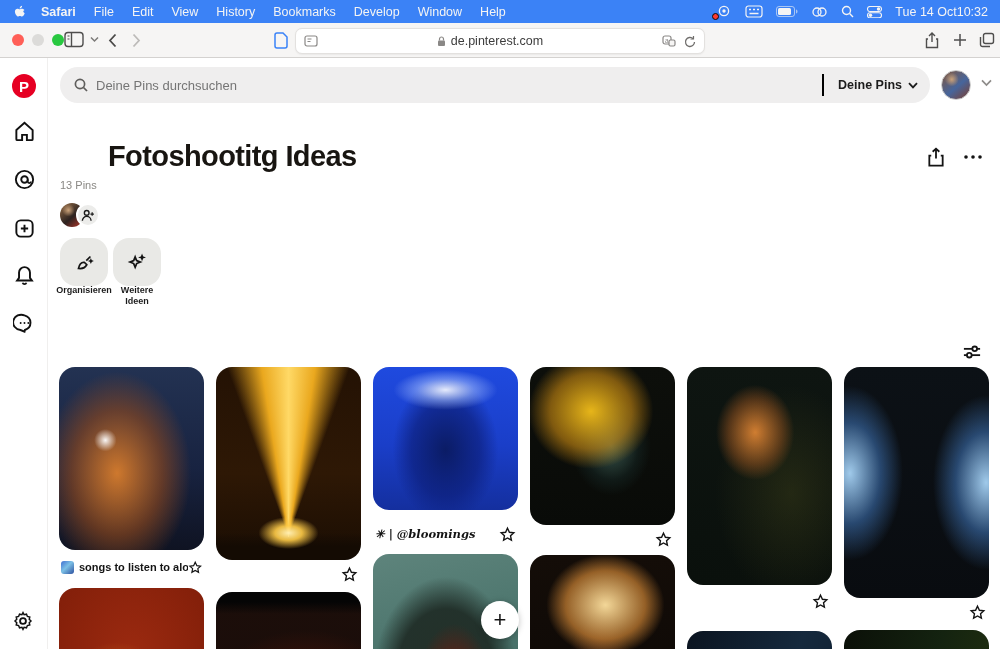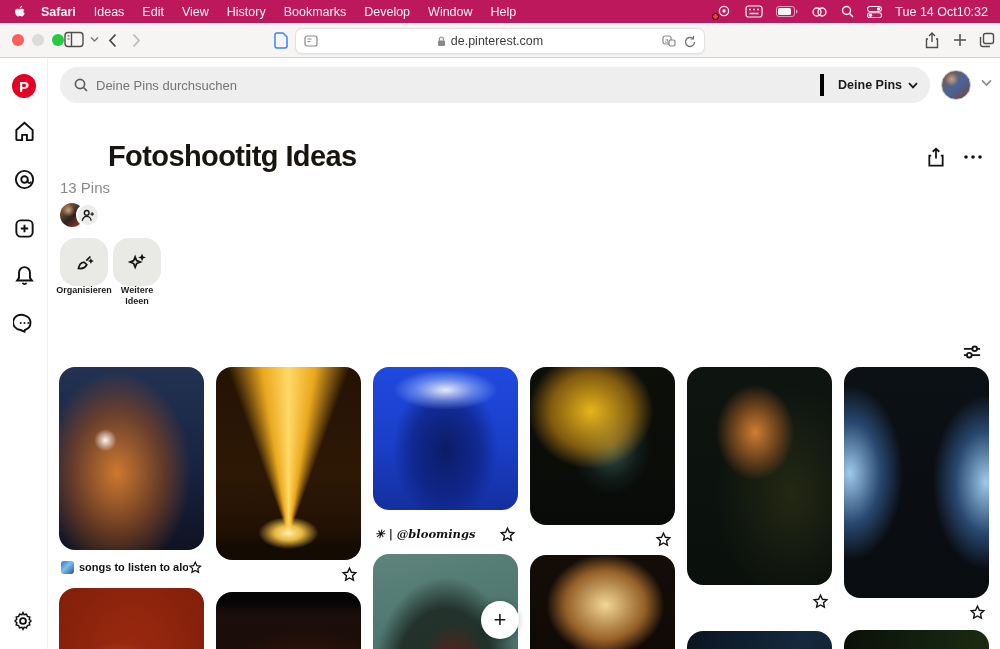--- a/index.html
+++ b/index.html
@@ -1,20 +1,20 @@
 <!DOCTYPE html>
 <html><head>
 <meta charset="utf-8">
 <style>
   * { margin:0; padding:0; box-sizing:border-box; }
   html,body { width:1000px; height:649px; overflow:hidden; background:#fff;
     font-family:"Liberation Sans","DejaVu Sans",sans-serif; }
 
   
-  .menubar { position:absolute; left:0; top:0; width:1000px; height:23px; background:#be185d;
+  .menubar { position:absolute; left:0; top:0; width:1000px; height:23px; background:#3b82f6;
     display:flex; align-items:center; color:#f4f4f4; font-size:12.5px; }
   .menubar .apple { margin:0 14px 0 14px; display:flex; align-items:center; }
   .menubar .mb-app { font-weight:700; margin-right:18px; }
   .menubar .mb-item { margin-right:18px; font-weight:400; }
   .mb-right { margin-left:auto; display:flex; align-items:center; gap:13px; padding-right:12px; }
   .mb-ic { position:relative; display:flex; align-items:center; }
   .mb-badge { position:absolute; left:-3px; bottom:-2px; width:7px; height:7px; border-radius:50%;
     background:#ff3b30; border:1px solid #0b0b0c; }
   .mb-clock { display:flex; font-size:12.5px; }
 
@@ -39,29 +39,29 @@
   .rail-ic { position:absolute; left:11px; width:26px; height:26px; display:flex;
     align-items:center; justify-content:center; color:#111; }
   .plogo { width:24px; height:24px; border-radius:50%; color:#fff; font-weight:700; font-size:15px;
     display:flex; align-items:center; justify-content:center; font-family:"Liberation Sans",sans-serif; }
 
   
   .searchpill { position:absolute; left:60px; top:9px; width:870px; height:36px; background:#efeeee;
     border-radius:18px; display:flex; align-items:center; padding:0 12px 0 14px; }
   .searchpill input { flex:1; border:none; outline:none; background:transparent; font-size:13px;
     color:#c2410c; margin-left:8px; font-family:"Liberation Sans",sans-serif; }
-  .scope { display:flex; align-items:center; gap:6px; padding-left:14px; border-left:4px solid #000000;
+  .scope { display:flex; align-items:center; gap:6px; padding-left:14px; border-left:2px solid #000000;
     height:22px; font-size:12.5px; font-weight:700; color:#1c1c1c; }
   .hdr-avatar { position:absolute; left:941px; top:12px; width:30px; height:30px; border-radius:50%;
     border:1.5px solid #c9c9c9; }
   .hdr-chev { position:absolute; left:981px; top:21px; color:#8e8c8a; }
 
   .board-title { position:absolute; left:60px; top:82px; font-size:29px; font-weight:700;
     letter-spacing:-.6px; color:#181511;margin-left:48px; }
-  .pin-count { position:absolute; left:60px; top:121px; font-size:15px; color:#8a8884; }
+  .pin-count { position:absolute; left:60px; top:121px; font-size:11px; color:#8a8884; }
   .owner-avatar { position:absolute; left:60px; top:145px; width:24px; height:24px; border-radius:50%; }
   .collab-btn { position:absolute; left:76px; top:145px; width:24px; height:24px; border-radius:50%;
     background:#ececea; border:2px solid #fff; display:flex; align-items:center; justify-content:center;
     color:#1c1c1c; }
   .sq-btn { position:absolute; top:180px; width:48px; height:48px; border-radius:16px; background:#e9e9e6;
     display:flex; align-items:center; justify-content:center; color:#141414; }
   .sq-label { position:absolute; top:227px; width:56px; text-align:center; font-size:9px; font-weight:700;
     line-height:11px; color:#1c1c1c; overflow-wrap:anywhere; }
   .board-share { position:absolute; left:927px; top:89px; color:#141414; }
   .board-more { position:absolute; left:963px; top:89px; color:#141414; }
@@ -91,21 +91,21 @@
 </head>
 <body>
 
 <div class="menubar">
   <span class="apple">
     <svg width="13" height="14" viewBox="0 0 13 14" fill="#f4f4f4">
         <path d="M9.1 7.4c0-1.6 1.3-2.4 1.4-2.4-.8-1.1-2-1.3-2.4-1.3-1-.1-2 .6-2.5.6S4.3 3.7 3.4 3.7C2.2 3.7.9 4.7.9 6.6c0 1.2.4 2.4 1 3.2.5.8 1.1 1.6 1.9 1.6.8 0 1.1-.5 2.1-.5s1.2.5 2.1.5 1.4-.8 1.9-1.5c.6-.9.8-1.7.8-1.8-.1 0-1.6-.6-1.6-2.3zM7.5 2.6c.4-.5.7-1.2.6-1.9-.6 0-1.4.4-1.8 1-.4.4-.7 1.1-.6 1.8.7.1 1.4-.4 1.8-.9z"></path>
       </svg>
   </span>
   <span class="mb-app">Safari</span>
-  <span class="mb-item">Ideas</span>
+  <span class="mb-item">File</span>
   <span class="mb-item">Edit</span>
   <span class="mb-item">View</span>
   <span class="mb-item">History</span>
   <span class="mb-item">Bookmarks</span>
   <span class="mb-item">Develop</span>
   <span class="mb-item">Window</span>
   <span class="mb-item">Help</span>
 
   <span class="mb-right">
     <span class="mb-ic">

